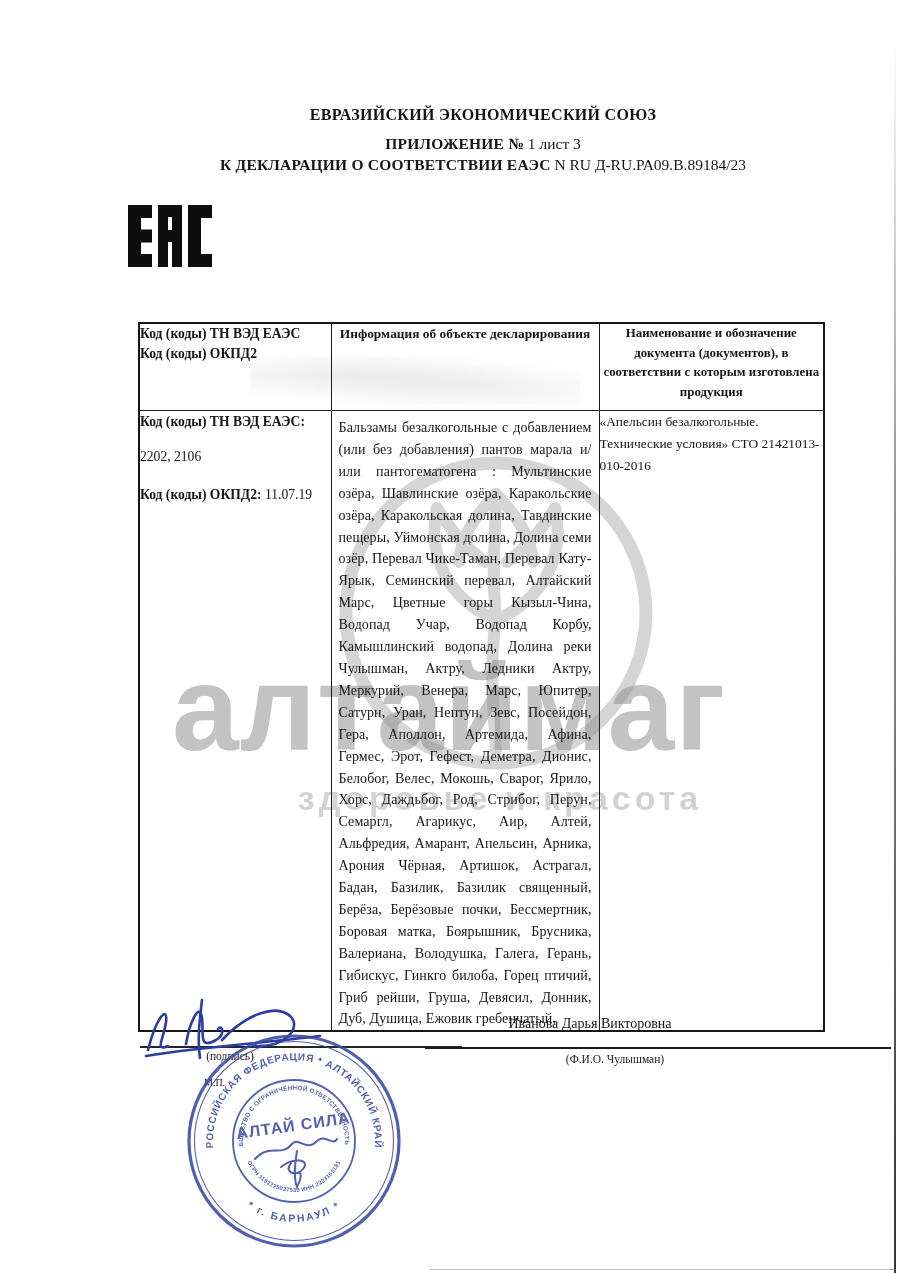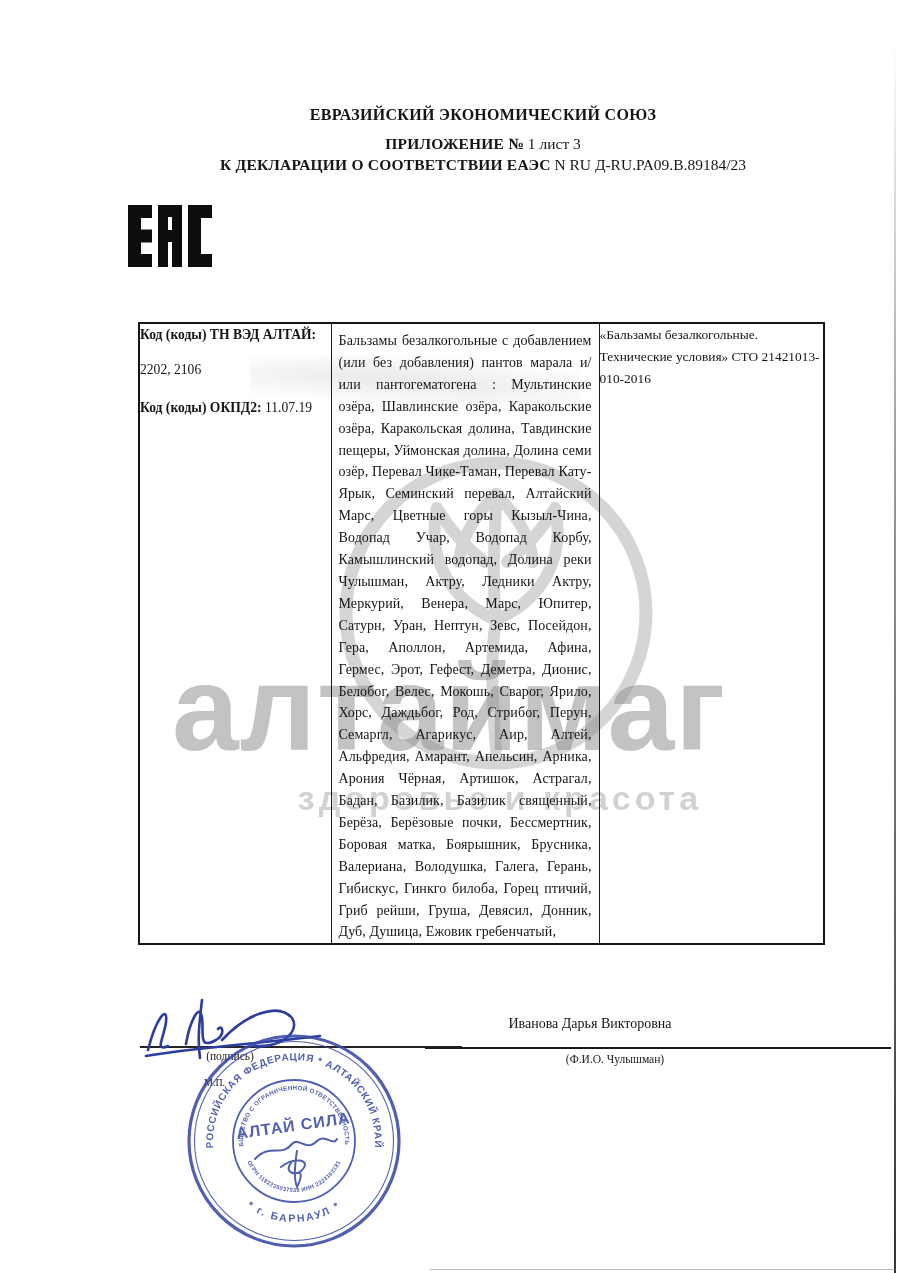--- a/index.html
+++ b/index.html
@@ -117,31 +117,39 @@
   </svg>
 
 
   <table class="decl">
     <colgroup>
         <col style="width:192px">
         <col style="width:268px">
         <col style="width:225px">
       </colgroup>
     <tbody>
+      <tr class="hrow">
+        <td class="c1h">
+          <div>Код (коды) ТН ВЭД ЕАЭС</div>
+          <div>Код (коды) ОКПД2</div>
+        </td>
+        <td class="c2h">Информация об объекте декларирования</td>
+        <td class="c3h">Наименование и обозначение документа (документов), в соответствии с которым изготовлена продукция</td>
+      </tr>
       <tr class="brow">
         <td class="c1b">
-          <div class="lbl">Код (коды) ТН ВЭД АЛТАЙ:</div>
+          <div class="lbl">Код (коды) ТН ВЭД ЕАЭС:</div>
           <div class="val">2202, 2106</div>
           <div class="okpd"><span class="lbl">Код (коды) ОКПД2:</span> <span>11.07.19</span></div>
         </td>
         <td class="c2b">
           <p>Бальзамы безалкогольные с добавлением (или без добавления) пантов марала и/или пантогематогена : Мультинские озёра, Шавлинские озёра, Каракольские озёра, Каракольская долина, Тавдинские пещеры, Уймонская долина, Долина семи озёр, Перевал Чике-Таман, Перевал Кату-Ярык, Семинский перевал, Алтайский Марс, Цветные горы Кызыл-Чина, Водопад Учар, Водопад Корбу, Камышлинский водопад, Долина реки Чулышман, Актру, Ледники Актру, Меркурий, Венера, Марс, Юпитер, Сатурн, Уран, Нептун, Зевс, Посейдон, Гера, Аполлон, Артемида, Афина, Гермес, Эрот, Гефест, Деметра, Дионис, Белобог, Велес, Мокошь, Сварог, Ярило, Хорс, Даждьбог, Род, Стрибог, Перун, Семаргл, Агарикус, Аир, Алтей, Альфредия, Амарант, Апельсин, Арника, Арония Чёрная, Артишок, Астрагал, Бадан, Базилик, Базилик священный, Берёза, Берёзовые почки, Бессмертник, Боровая матка, Боярышник, Брусника, Валериана, Володушка, Галега, Герань, Гибискус, Гинкго билоба, Горец птичий, Гриб рейши, Груша, Девясил, Донник, Дуб, Душица, Ежовик гребенчатый,</p>
         </td>
         <td class="c3b">
-          <div>«Бальзамы безалкогольные.</div>
+          <div>«Апельсин безалкогольные.</div>
           <div>Технические условия» СТО 21421013-</div>
           <div>010-2016</div>
         </td>
       </tr>
     </tbody>
   </table>
 
   <div class="signer-name">Иванова Дарья Викторовна</div>
   <div class="sig-line left"></div>
   <div class="sig-line right"></div>

